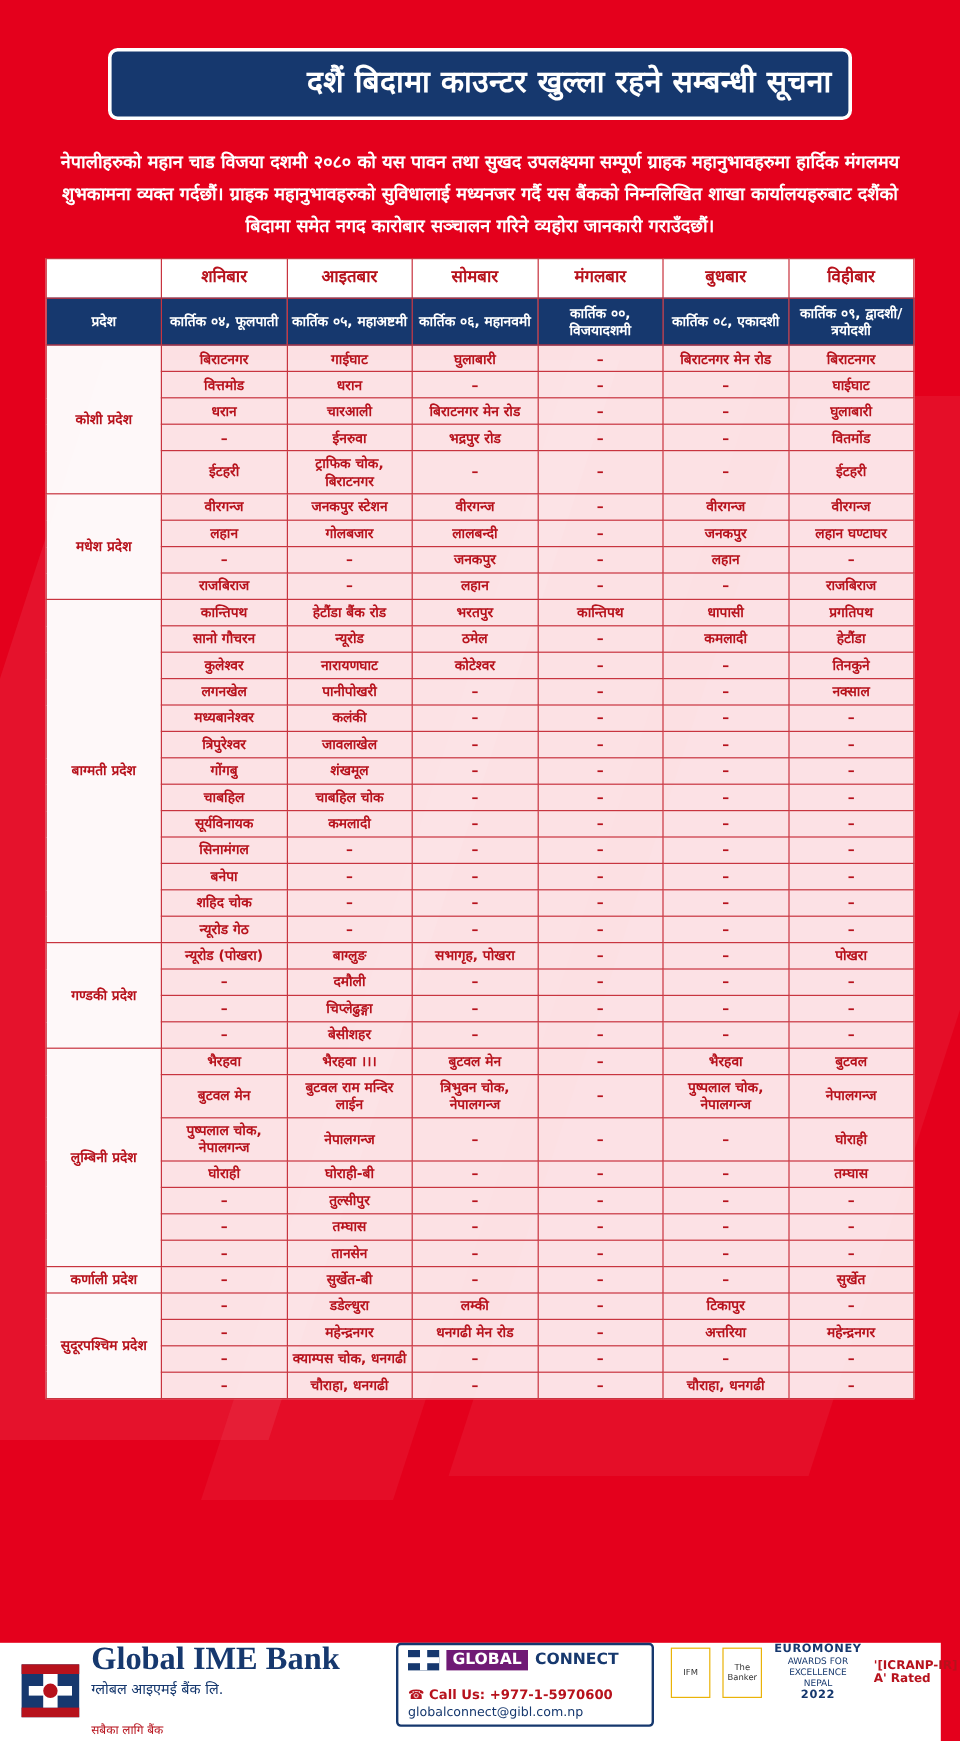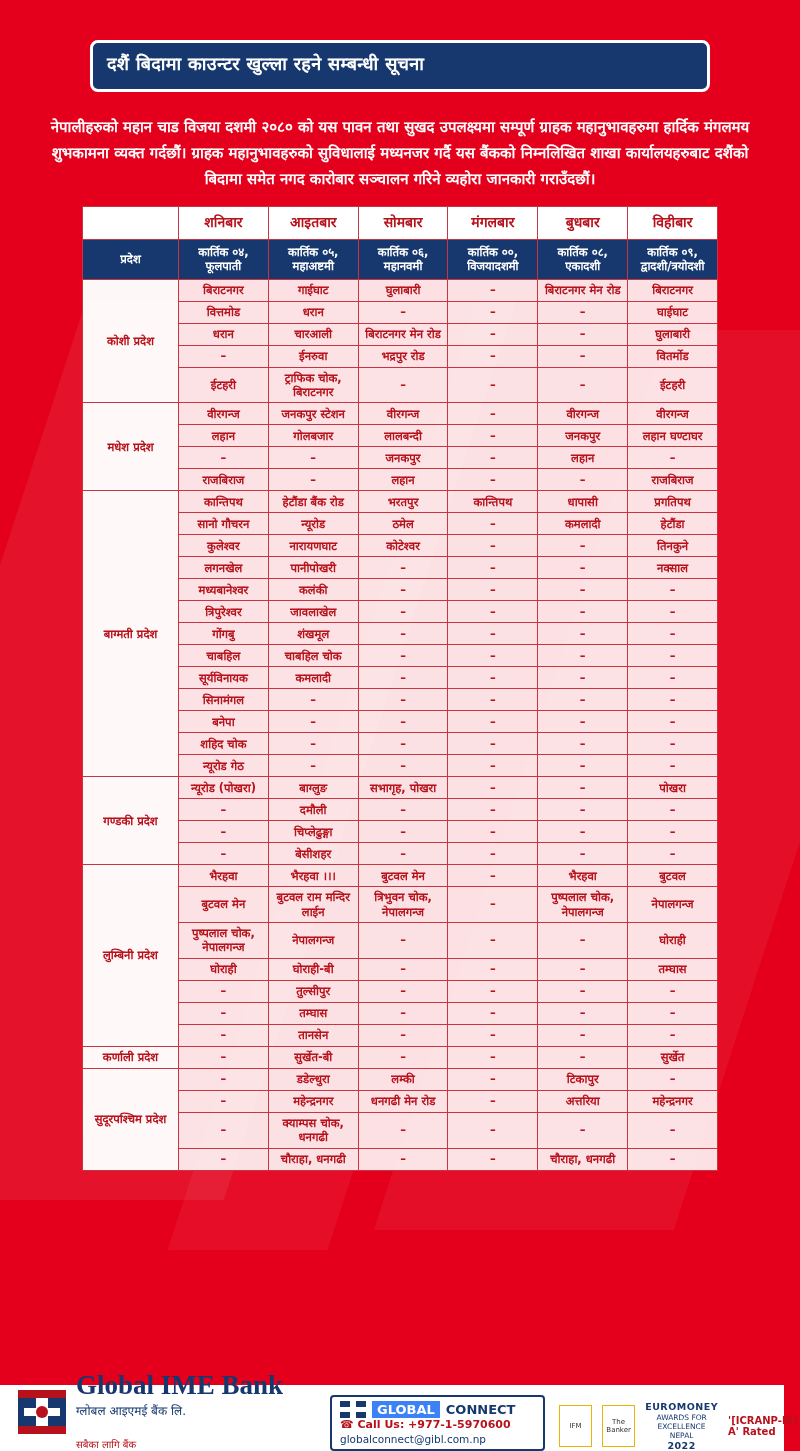--- a/index.html
+++ b/index.html
@@ -37,24 +37,24 @@
 
   .title-wrap {
     position: relative;
     margin: 40px auto 0;
     width: 620px;
   }
   .title-box {
     background:#16386e;
     border:3px solid #ffffff;
     border-radius: 8px;
-    text-align:left;
+    text-align:right;
     padding: 10px 14px 13px;
     color:#ffffff;
-    font-size: 18px;
+    font-size: 25px;
     font-weight: bold;
     letter-spacing: .3px;
     line-height:1.25;
   }
   .intro {
     position:relative;
     width: 700px;
     margin: 22px auto 0;
     color:#ffffff;
     text-align:center;
@@ -66,21 +66,21 @@
     position:relative;
     text-align:center;
     color:#ffffff;
     font-size: 21px;
     font-weight: bold;
     margin-top: 16px;
   }
 
   .table-wrap {
     position: relative;
-    width: 636px;
+    width: 724px;
     margin: 14px auto 4px;
     background: rgba(255,255,255,0.0);
   }
   table.sched {
     width: 100%;
     border-collapse: collapse;
     background: rgba(255,255,255,0.88);
     table-layout: fixed;
   }
   table.sched th, table.sched td {
@@ -109,24 +109,24 @@
   td.province {
     background: rgba(255,255,255,0.75);
     font-size: 13px;
     color:#b7121c;
   }
   col.c0 { width: 96px; }
 
   .footer {
     position:absolute;
     left:0; right:16px; bottom:0;
-    height: 66px;
+    height: 82px;
     background:#ffffff;
     display:flex;
-    align-items:flex-end;
+    align-items:flex-start;
     padding: 0 16px;
     gap: 14px;
   }
   .brand {
     display:flex; align-items:center; gap:8px; min-width: 300px;
   }
   .brand-logo {
     width:52px; height:52px; position:relative;
   }
   .brand-text .bname {
@@ -139,23 +139,23 @@
   .brand-text .btag {
     font-size: 10px; color:#b7121c; margin-top:18px;
   }
   .connect {
     border:2px solid #16386e;
     border-radius:4px;
     padding:4px 8px;
     min-width: 215px;
   }
   .connect-top { display:flex; align-items:center; gap:6px; }
-  .gc-badge { background:#3b82f6; color:#fff; font-weight:bold; font-size:13px; padding:1px 5px; }
+  .gc-badge { background:#701a75; color:#fff; font-weight:bold; font-size:13px; padding:1px 5px; }
   .gc-label { color:#16386e; font-weight:bold; font-size:13px; }
-  .connect-mid { color:#b7121c; font-size:11px; font-weight:bold; margin-top:0; }
+  .connect-mid { color:#b7121c; font-size:11px; font-weight:bold; margin-top:14px; }
   .connect-bot { color:#16386e; font-size:10.5px; margin-top:2px; }
   .awards { display:flex; align-items:center; gap:10px; flex:1; justify-content:flex-end; }
   .award-box {
     border:1px solid #eab308;
     font-size:7px; color:#333; text-align:center;
     padding:2px 3px; line-height:1.15; width:46px; height:42px;
     display:flex; flex-direction:column; justify-content:center;
   }
   .euro { text-align:center; font-size:7.5px; color:#16386e; line-height:1.2; }
   .euro .big { font-size:9.5px; font-weight:bold; letter-spacing:.5px; }

